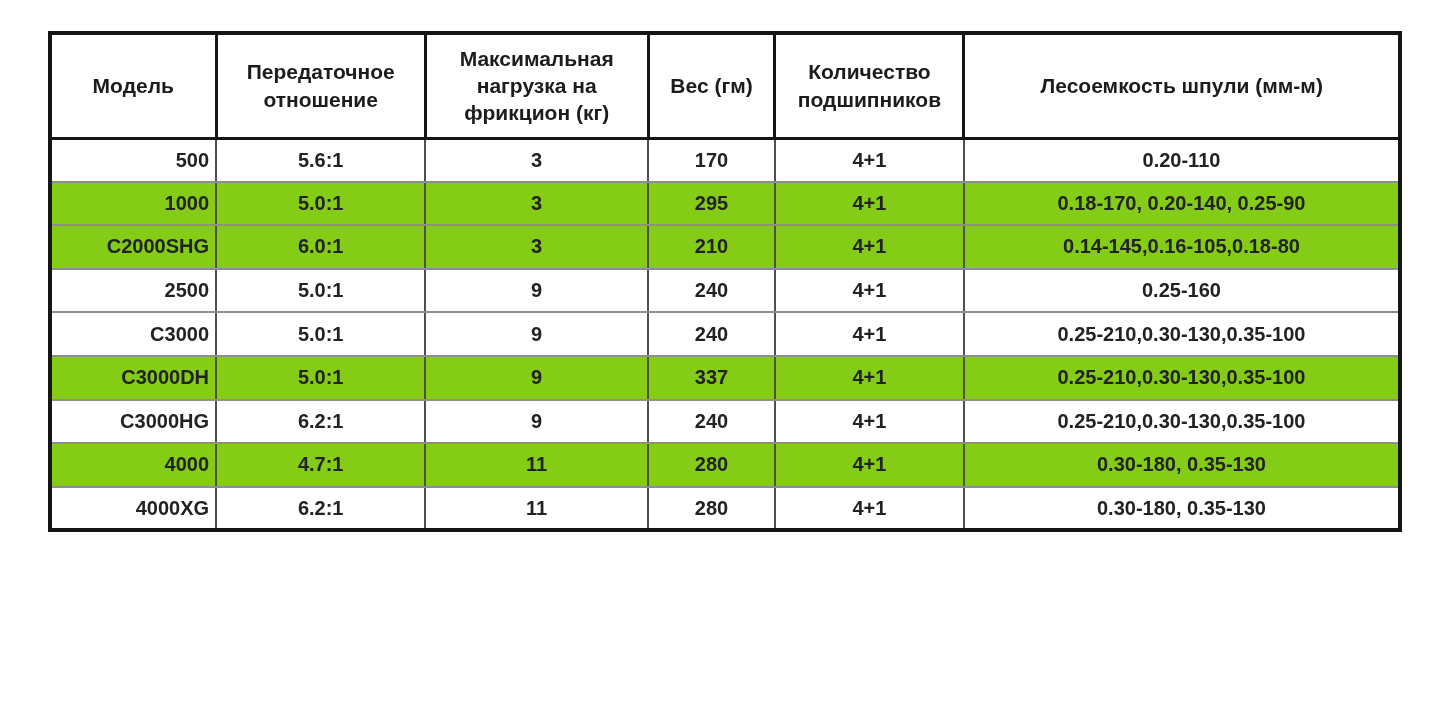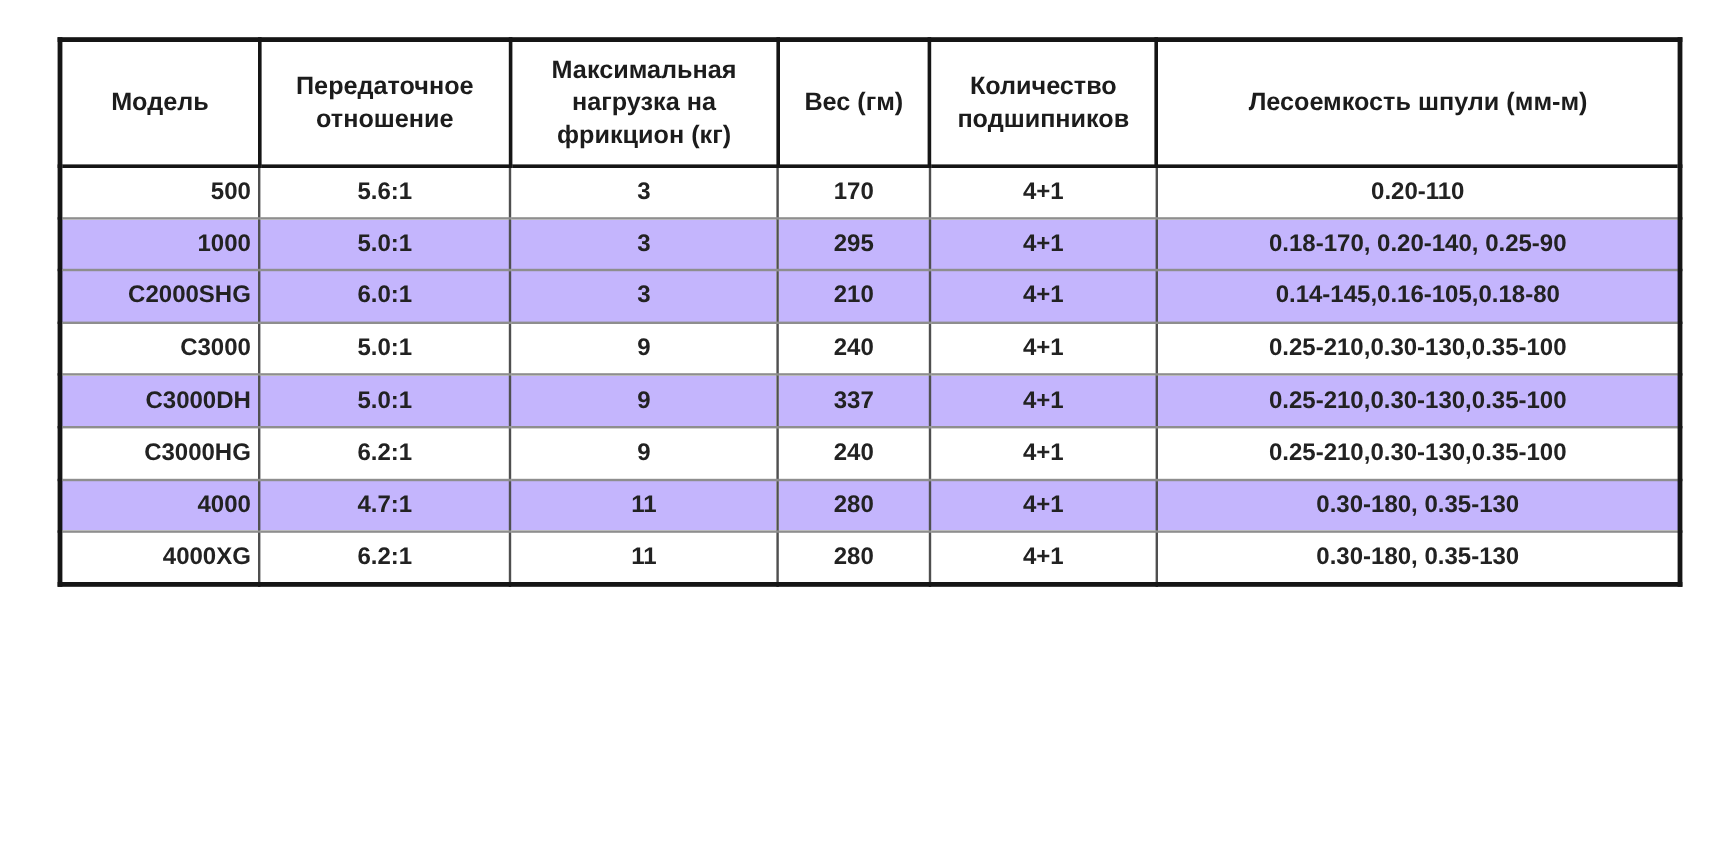--- a/index.html
+++ b/index.html
@@ -46,21 +46,21 @@
     font-weight: bold;
     text-align: center;
     vertical-align: middle;
     height: 43.6px;
     box-sizing: border-box;
     padding: 0 6px;
     white-space: nowrap;
     overflow: hidden;
   }
   table.spec-table tr.alt td {
-    background: #c4b5fd;
+    background: #84cc16;
   }
   table.spec-table td.model-col {
     text-align: right;
     padding-left: 13px;
   }
   
   col.c1 { width: 12.3%; }
   col.c2 { width: 15.5%; }
   col.c3 { width: 16.5%; }
   col.c4 { width: 9.4%;  }
@@ -109,20 +109,28 @@
         </tr>
         <tr class="alt">
           <td class="model-col">C2000SHG</td>
           <td>6.0:1</td>
           <td>3</td>
           <td>210</td>
           <td>4+1</td>
           <td>0.14-145,0.16-105,0.18-80</td>
         </tr>
         <tr>
+          <td class="model-col">2500</td>
+          <td>5.0:1</td>
+          <td>9</td>
+          <td>240</td>
+          <td>4+1</td>
+          <td>0.25-160</td>
+        </tr>
+        <tr>
           <td class="model-col">C3000</td>
           <td>5.0:1</td>
           <td>9</td>
           <td>240</td>
           <td>4+1</td>
           <td>0.25-210,0.30-130,0.35-100</td>
         </tr>
         <tr class="alt">
           <td class="model-col">C3000DH</td>
           <td>5.0:1</td>

